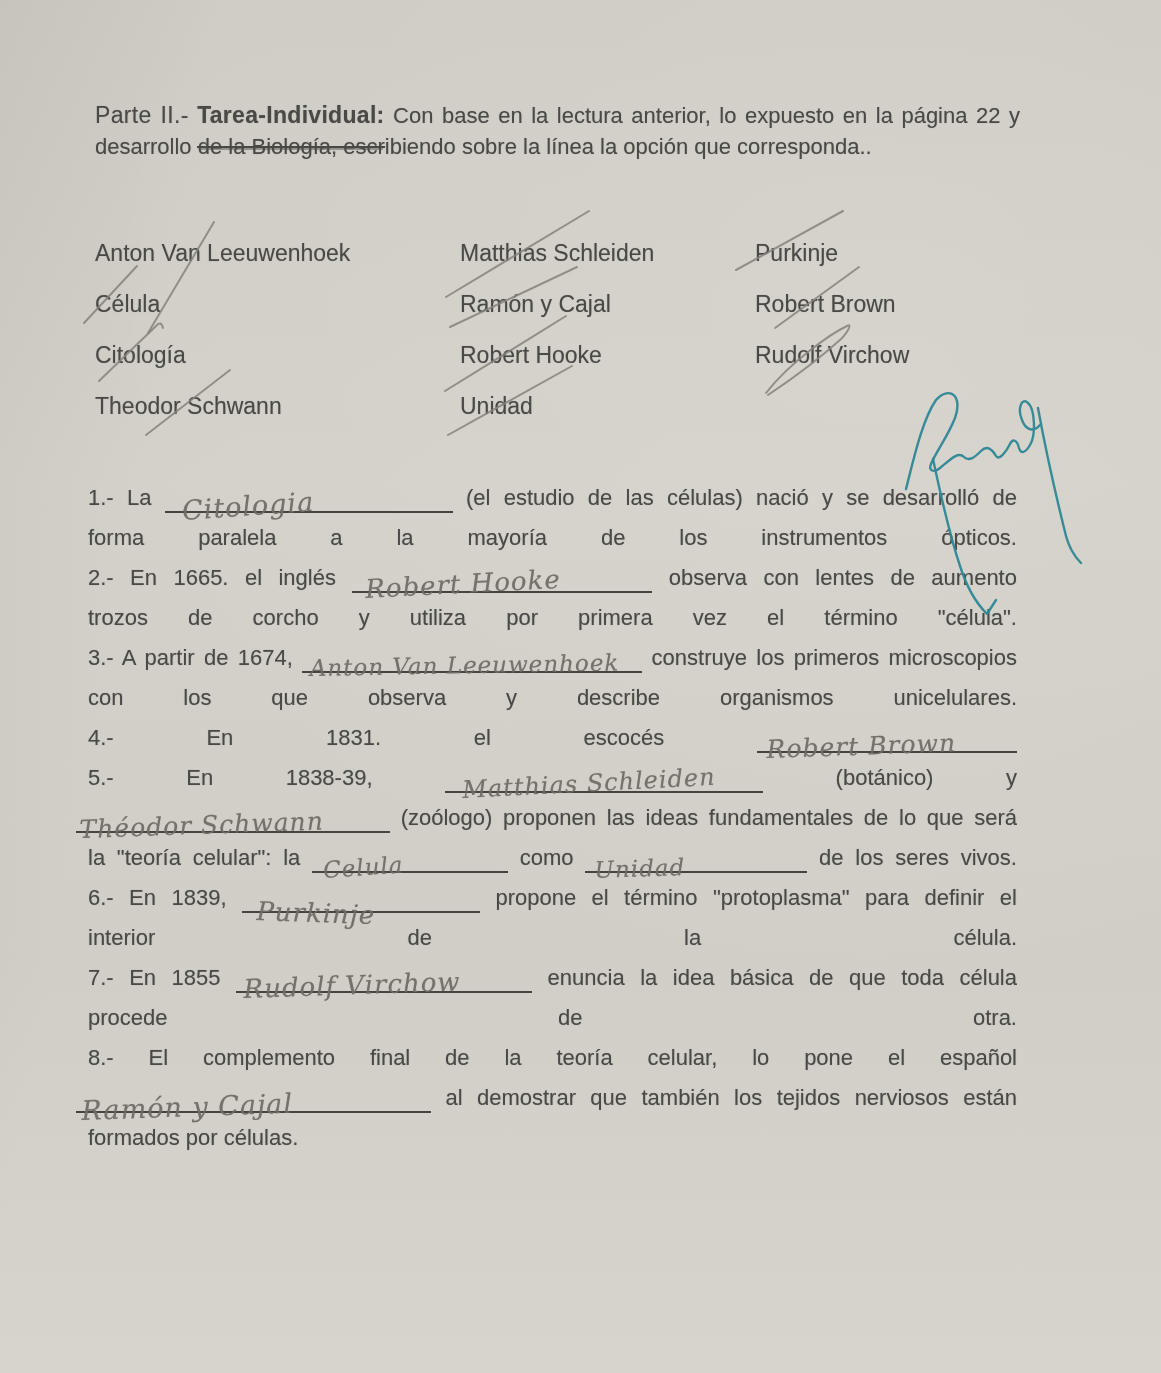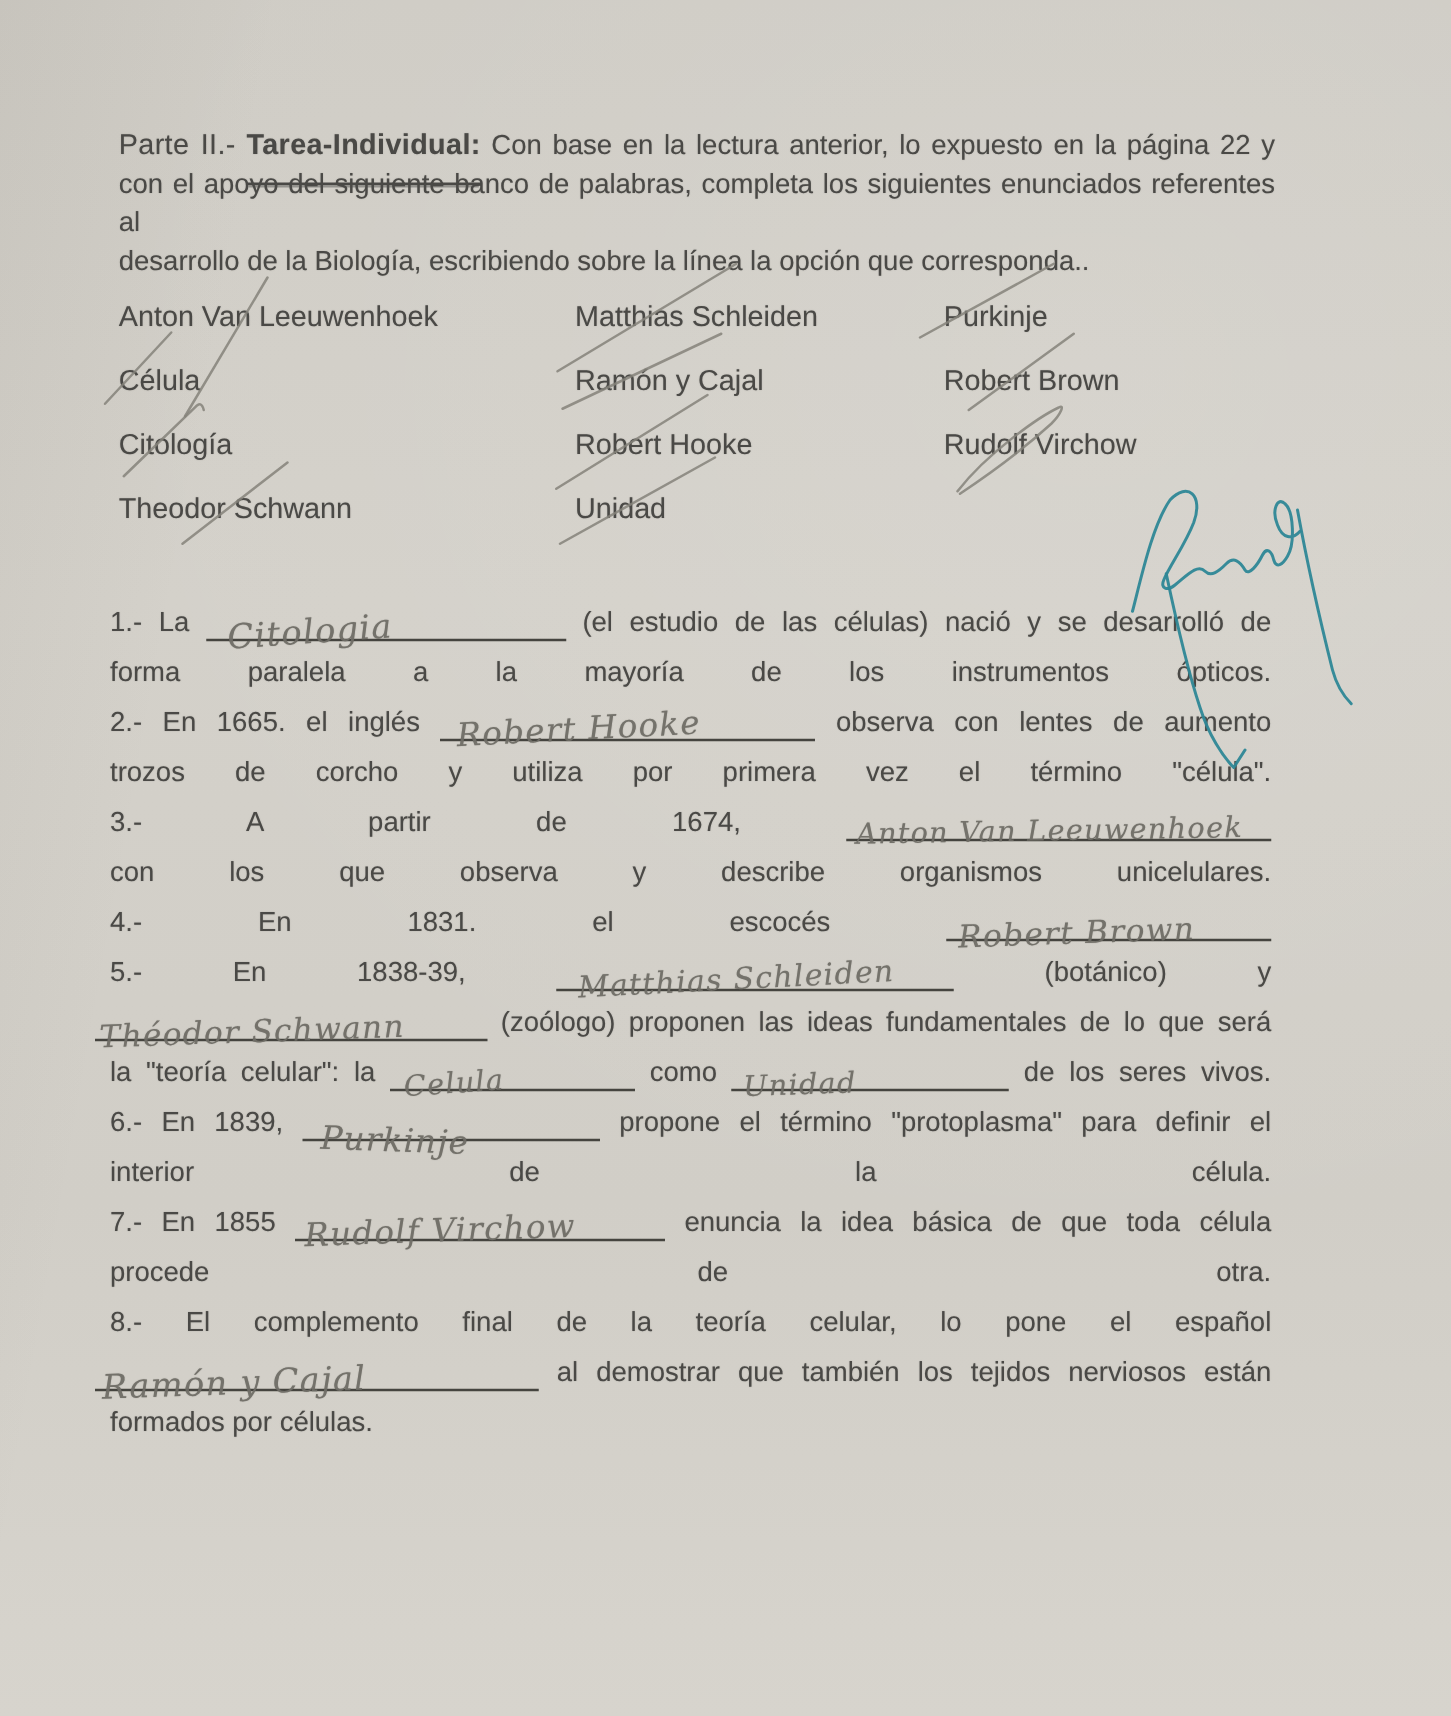--- a/index.html
+++ b/index.html
@@ -42,21 +42,20 @@
   .pencil{stroke:#85827a;stroke-width:2;fill:none;stroke-linecap:round;opacity:.85;}
   .sig{stroke:#2e8796;stroke-width:2.4;fill:none;stroke-linecap:round;stroke-linejoin:round;opacity:.95;}
 </style>
 </head>
 <body>
 
 <div class="page">
 
   <div class="header print-blur">
     <div class="h-line"><span class="h-part">Parte II.-</span> <span class="h-title">Tarea-Individual:</span> <span>Con base en la lectura anterior, lo expuesto en la página 22 y</span></div>
-    <div class="h-line">con el apoyo del siguiente banco de palabras, completa los siguientes enunciados referentes al</div>
     <div class="h-line last">desarrollo de la Biología, escribiendo sobre la línea la opción que corresponda..</div>
   </div>
 
   <div class="word-bank print-blur">
       <div class="wb-col">
         <div class="wb-item">Anton Van Leeuwenhoek</div>
         <div class="wb-item">Célula</div>
         <div class="wb-item">Citología</div>
         <div class="wb-item">Theodor Schwann</div>
       </div>
@@ -71,21 +70,21 @@
         <div class="wb-item">Robert Brown</div>
         <div class="wb-item">Rudolf Virchow</div>
       </div>
     </div>
 
   <div class="questions print-blur">
       <div class="q-line"><span>1.- La</span> <span class="blank" style="width: 288px;"><span class="answer" style="font-size: 27px; left: 18px; bottom: -13px; transform: rotate(-4deg);">Citologia</span></span> <span>(el estudio de las células) nació y se desarrolló de</span></div>
       <div class="q-line"><span>forma paralela a la mayoría de los instrumentos ópticos.</span></div>
       <div class="q-line"><span>2.- En 1665. el inglés</span> <span class="blank" style="width: 300px;"><span class="answer" style="font-size: 26px; left: 14px; bottom: -11px; transform: rotate(-3deg);">Robert Hooke</span></span> <span>observa con lentes de aumento</span></div>
       <div class="q-line"><span>trozos de corcho y utiliza por primera vez el término "célula".</span></div>
-      <div class="q-line"><span>3.- A partir de 1674,</span> <span class="blank" style="width: 340px;"><span class="answer" style="font-size: 23px; left: 8px; bottom: -9px; transform: rotate(-1deg);">Anton Van Leeuwenhoek</span></span> </div>
+      <div class="q-line"><span>3.- A partir de 1674,</span> <span class="blank" style="width: 340px;"><span class="answer" style="font-size: 23px; left: 8px; bottom: -9px; transform: rotate(-1deg);">Anton Van Leeuwenhoek</span></span> <span>construye los primeros microscopios</span></div>
       <div class="q-line"><span>con los que observa y describe organismos unicelulares.</span></div>
       <div class="q-line"><span>4.- En 1831. el escocés</span> <span class="blank" style="width: 260px;"><span class="answer" style="font-size: 25px; left: 10px; bottom: -11px; transform: rotate(-2deg);">Robert Brown</span></span> </div>
       <div class="q-line"><span>5.- En 1838-39,</span> <span class="blank" style="width: 318px;"><span class="answer" style="font-size: 24px; left: 18px; bottom: -11px; transform: rotate(-3deg);">Matthias Schleiden</span></span> <span>(botánico) y</span></div>
       <div class="q-line outdent"><span class="blank" style="width: 314px;"><span class="answer" style="font-size: 25px; left: 4px; bottom: -11px; transform: rotate(-2deg);">Théodor Schwann</span></span> <span>(zoólogo) proponen las ideas fundamentales de lo que será</span></div>
       <div class="q-line"><span>la "teoría celular": la</span> <span class="blank" style="width: 196px;"><span class="answer" style="font-size: 23px; left: 12px; bottom: -11px; transform: rotate(-4deg);">Celula</span></span> <span>como</span> <span class="blank" style="width: 222px;"><span class="answer" style="font-size: 23px; left: 10px; bottom: -11px; transform: rotate(-2deg);">Unidad</span></span> <span>de los seres vivos.</span></div>
       <div class="q-line"><span>6.- En 1839,</span> <span class="blank" style="width: 238px;"><span class="answer" style="font-size: 26px; left: 14px; bottom: -13px; transform: rotate(2deg);">Purkinje</span></span> <span>propone el término "protoplasma" para definir el</span></div>
       <div class="q-line"><span>interior de la célula.</span></div>
       <div class="q-line"><span>7.- En 1855</span> <span class="blank" style="width: 296px;"><span class="answer" style="font-size: 26px; left: 8px; bottom: -11px; transform: rotate(-2deg);">Rudolf Virchow</span></span> <span>enuncia la idea básica de que toda célula</span></div>
       <div class="q-line"><span>procede de otra.</span></div>
       <div class="q-line"><span>8.- El complemento final de la teoría celular, lo pone el español</span></div>

